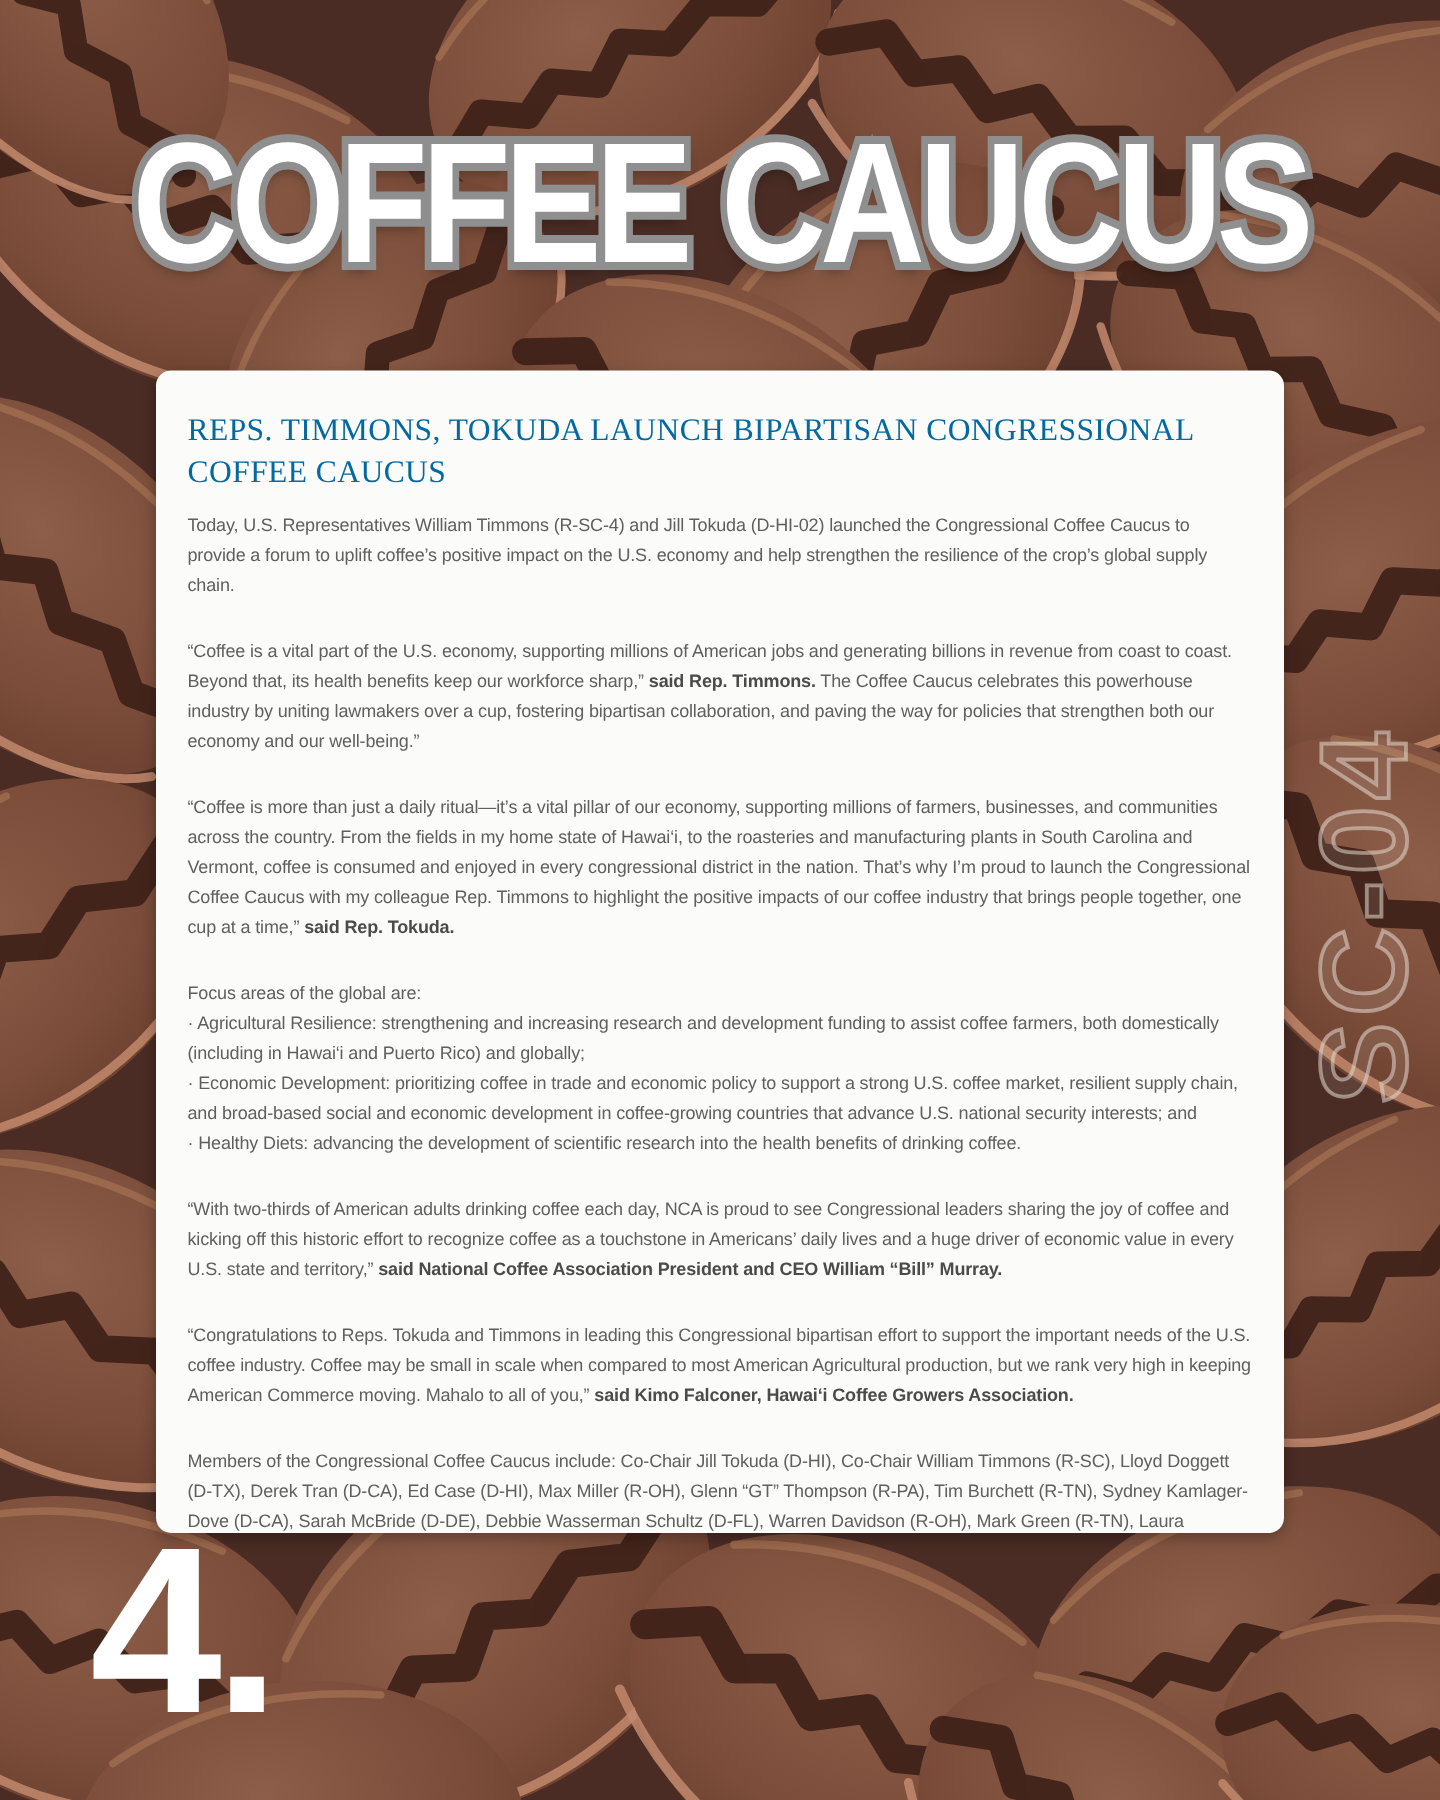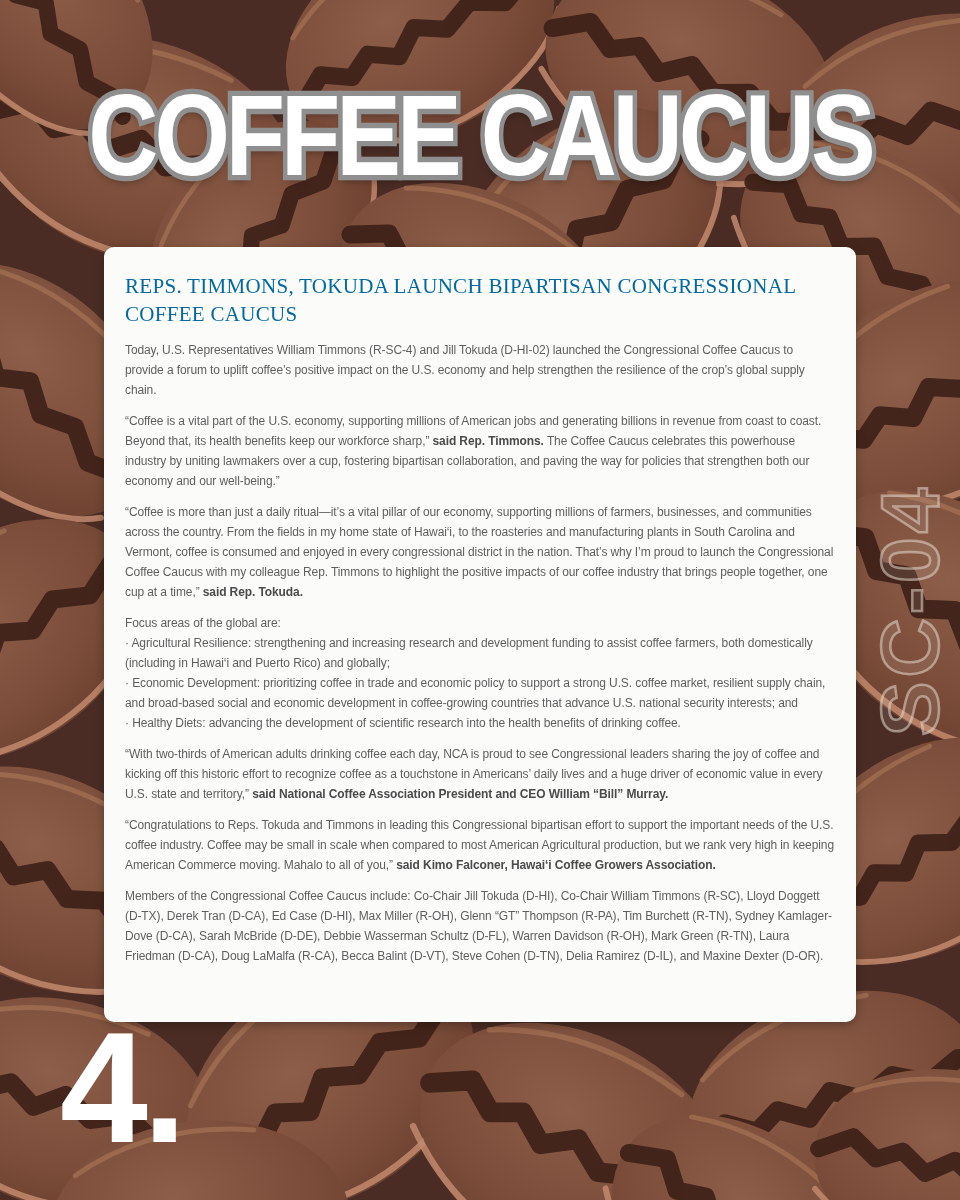--- a/index.html
+++ b/index.html
@@ -41,21 +41,21 @@
     font-size:21px;line-height:1.35;letter-spacing:0.3px;
     color:#0369a1;font-weight:400;margin:0 0 11px 0;
   }
   .dateline{
     font-size:12px;font-weight:bold;color:#4c4c4c;margin:0 0 17px 0;
   }
   .body-copy p{
     font-size:12px;line-height:20px;letter-spacing:-0.1px;
     color:#5f5f5f;margin:0 0 0 0;
   }
-  .body-copy p + p{margin-top:11px;}
+  .body-copy p + p{margin-top:24px;}
   .body-copy b{font-weight:bold;color:#4b4b4b;}
   .focus-line{display:block;}
 
   
   .watermark{
     position:absolute;z-index:1;
     left:760px;top:565px;width:300px;height:90px;
     transform:rotate(-90deg);transform-origin:center center;
     display:flex;align-items:center;justify-content:center;
   }

